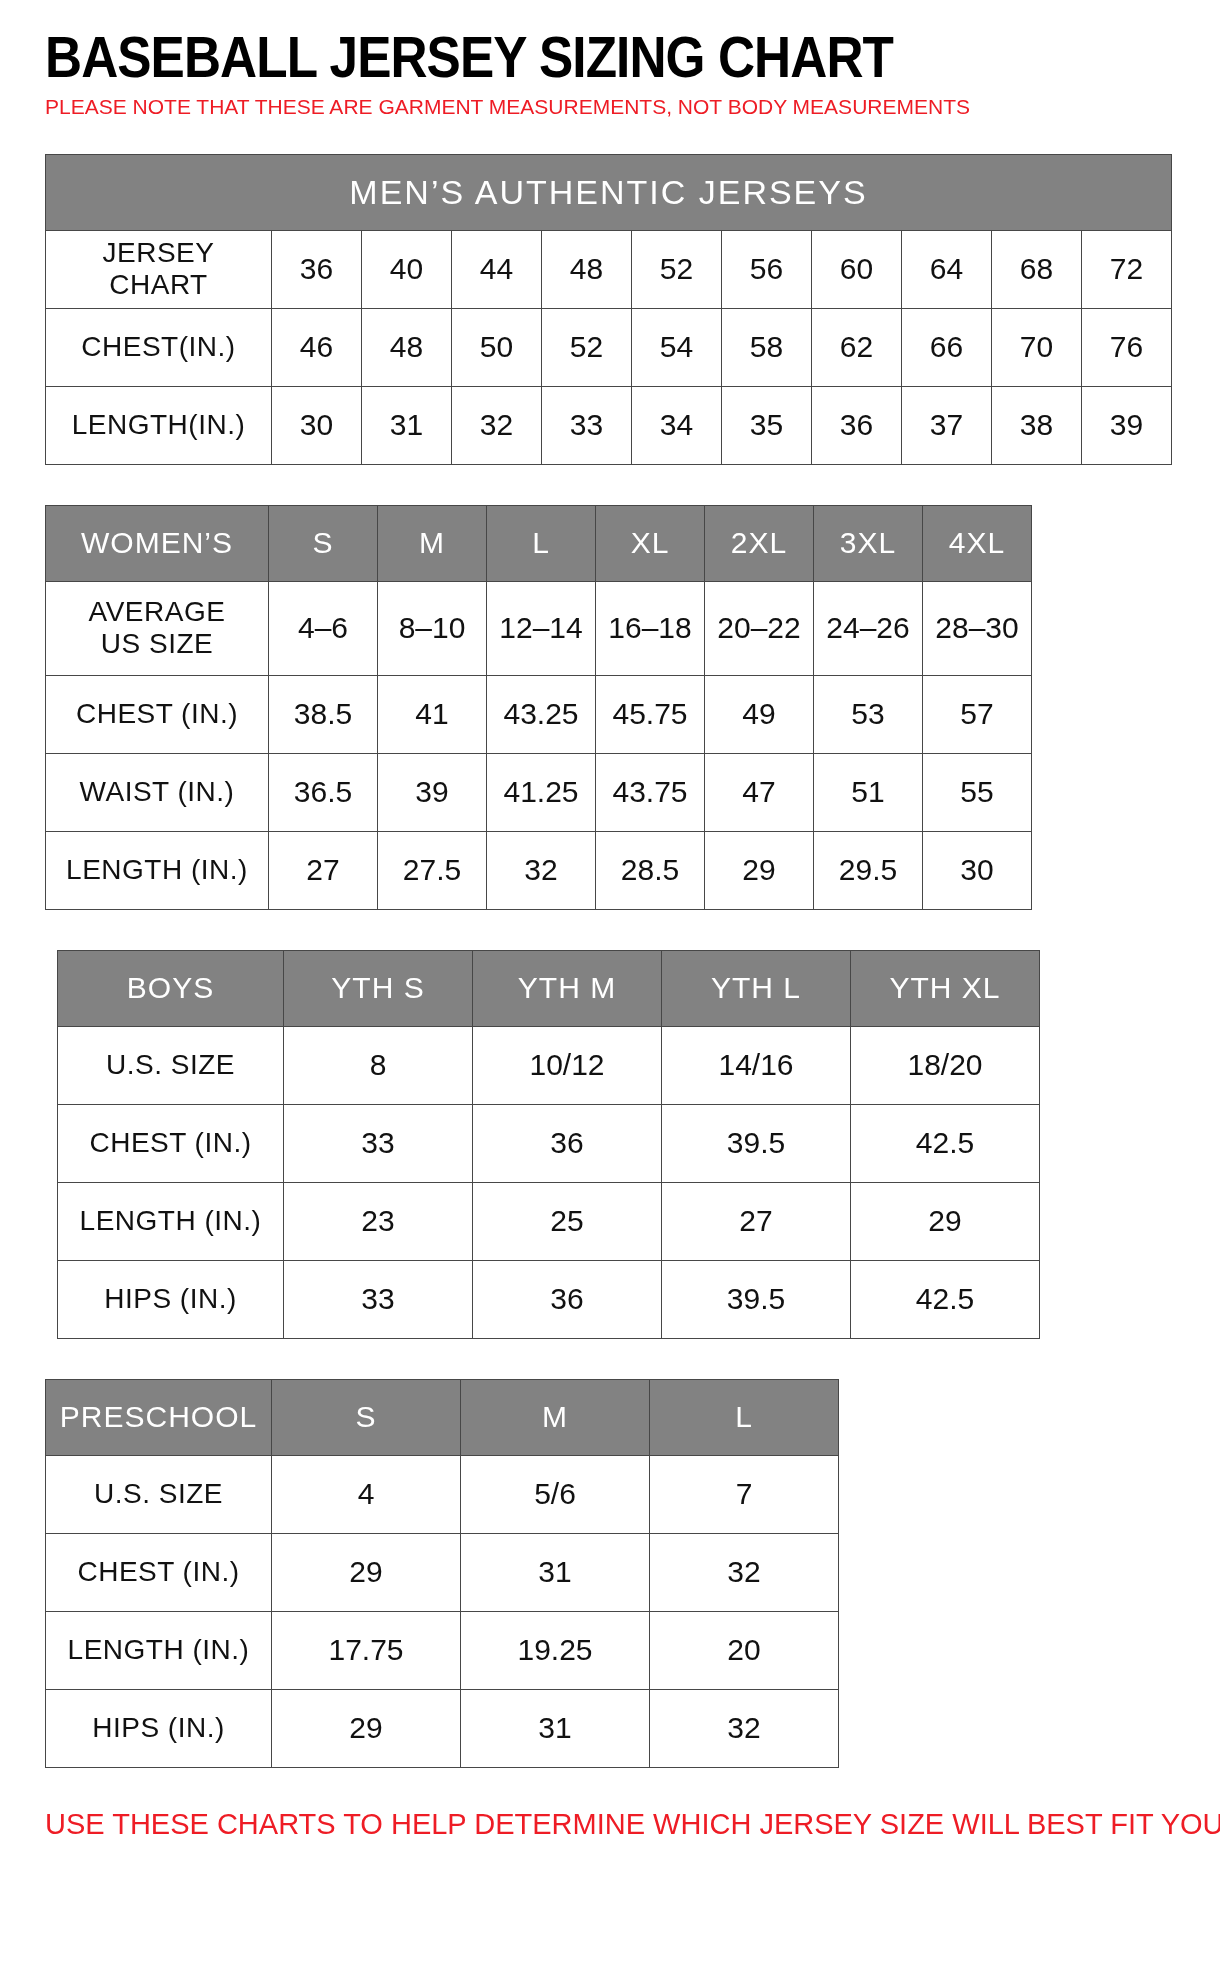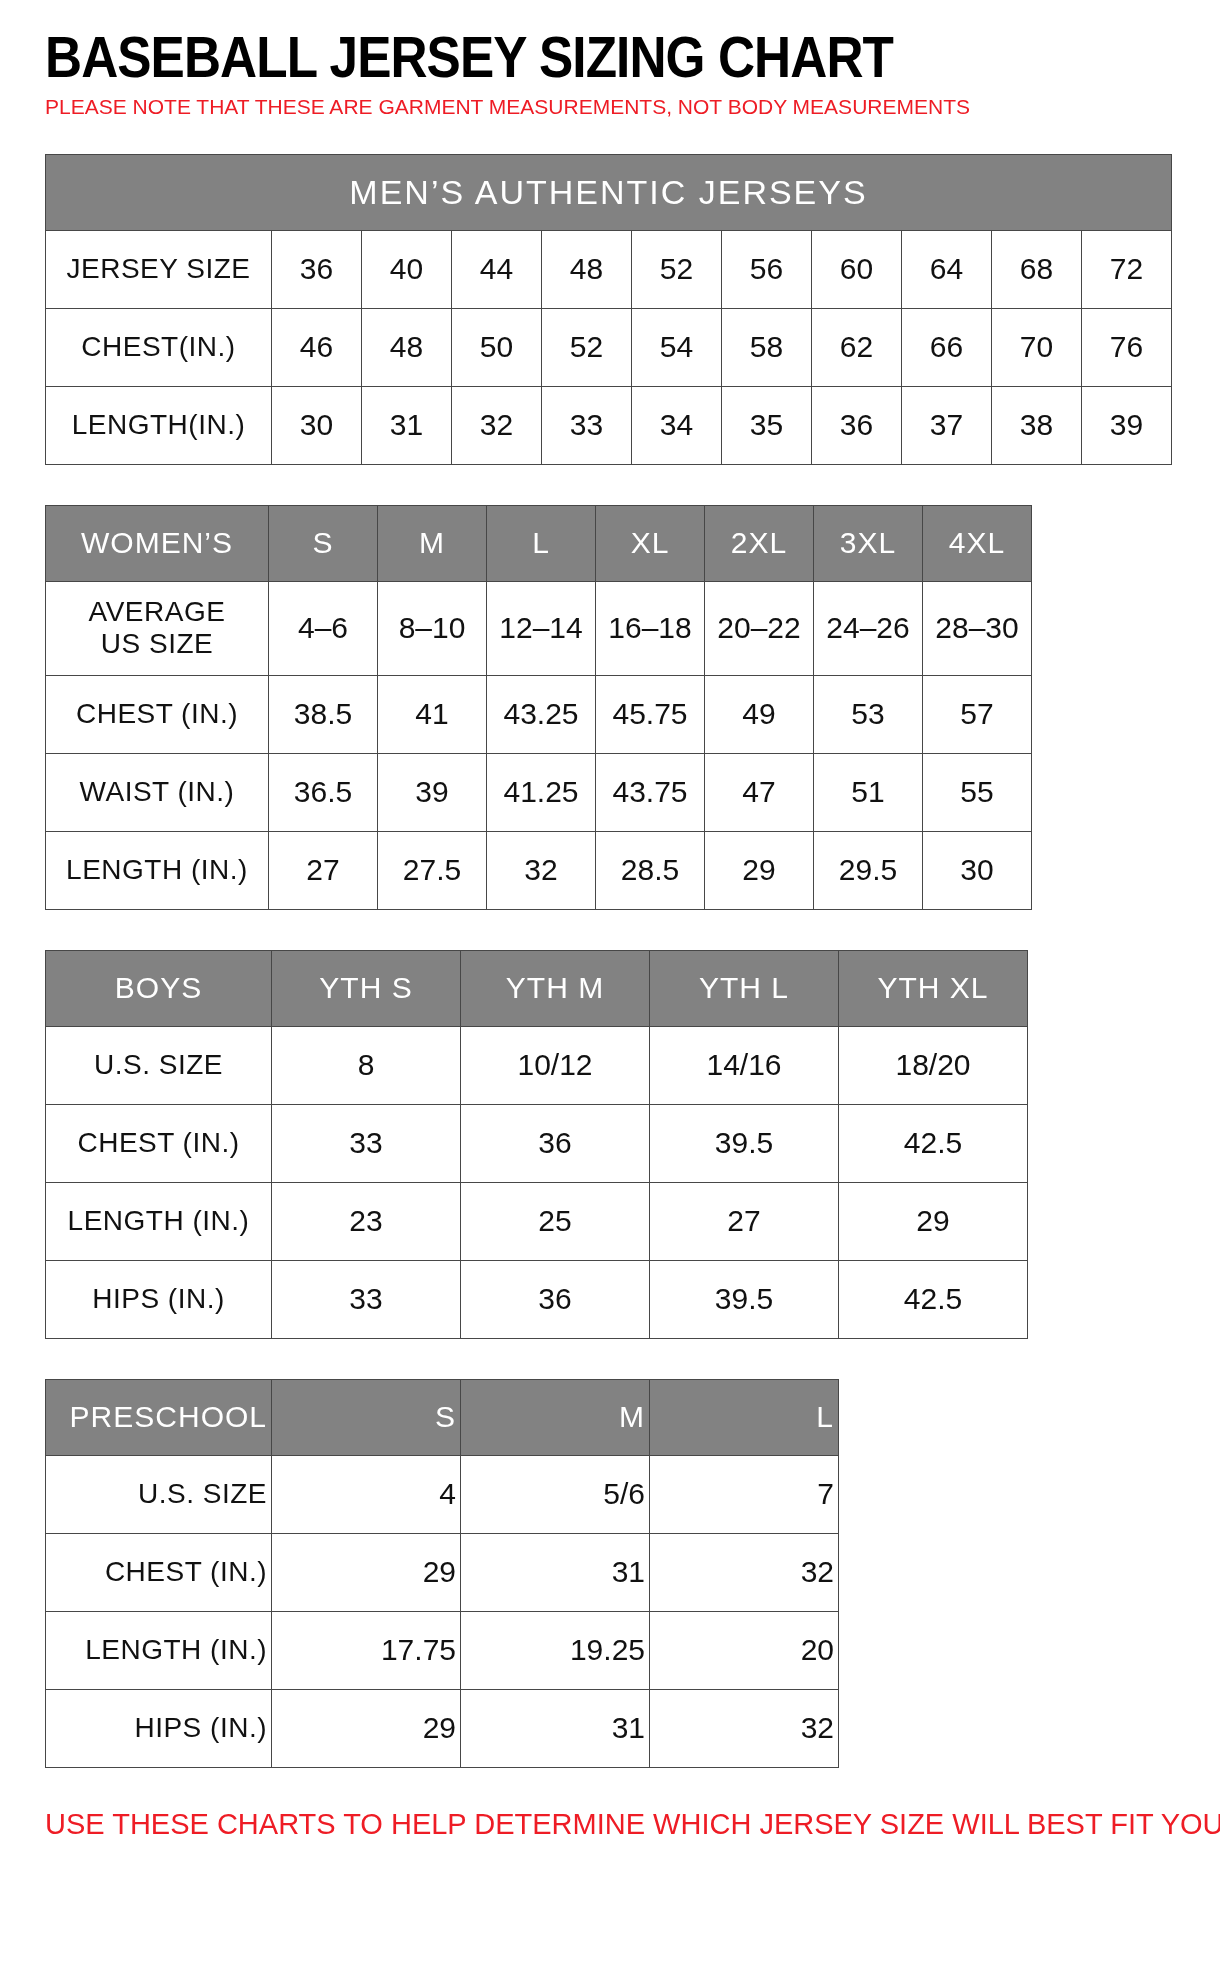--- a/index.html
+++ b/index.html
@@ -70,25 +70,25 @@
 
   .mens{width:965px;}
   .mens col.cl{width:226px;}
   .mens col.cd{width:90px;}
 
   .womens{width:986px;border-radius:25px;}
   .womens col.cl{width:223px;}
   .womens col.cd{width:109px;}
   .womens tbody tr:first-child{height:94px;}
 
-  .boys{width:982px;}
+  .boys{width:982px;margin-left:12px;}
   .boys col.cl{width:226px;}
   .boys col.cd{width:189px;}
 
-  .preschool{width:794px;text-align:right;}
+  .preschool{width:794px;}
   .preschool col.cl{width:226px;}
   .preschool col.cd{width:189px;}
 
   .footer{
     color:var(--red);
     font-size:29px;
     margin:0;
     white-space:nowrap;
   }
 </style>
@@ -106,21 +106,21 @@
         <col class="cl">
         <col class="cd" span="10">
       </colgroup>
   <thead>
         <tr>
           <th colspan="11" class="banner">MEN’S AUTHENTIC JERSEYS</th>
         </tr>
       </thead>
       <tbody>
         <tr>
-          <th scope="row">JERSEY SIZE</th>
+          <th scope="row">JERSEY CHART</th>
           <td>36</td>
           <td>40</td>
           <td>44</td>
           <td>48</td>
           <td>52</td>
           <td>56</td>
           <td>60</td>
           <td>64</td>
           <td>68</td>
           <td>72</td>

